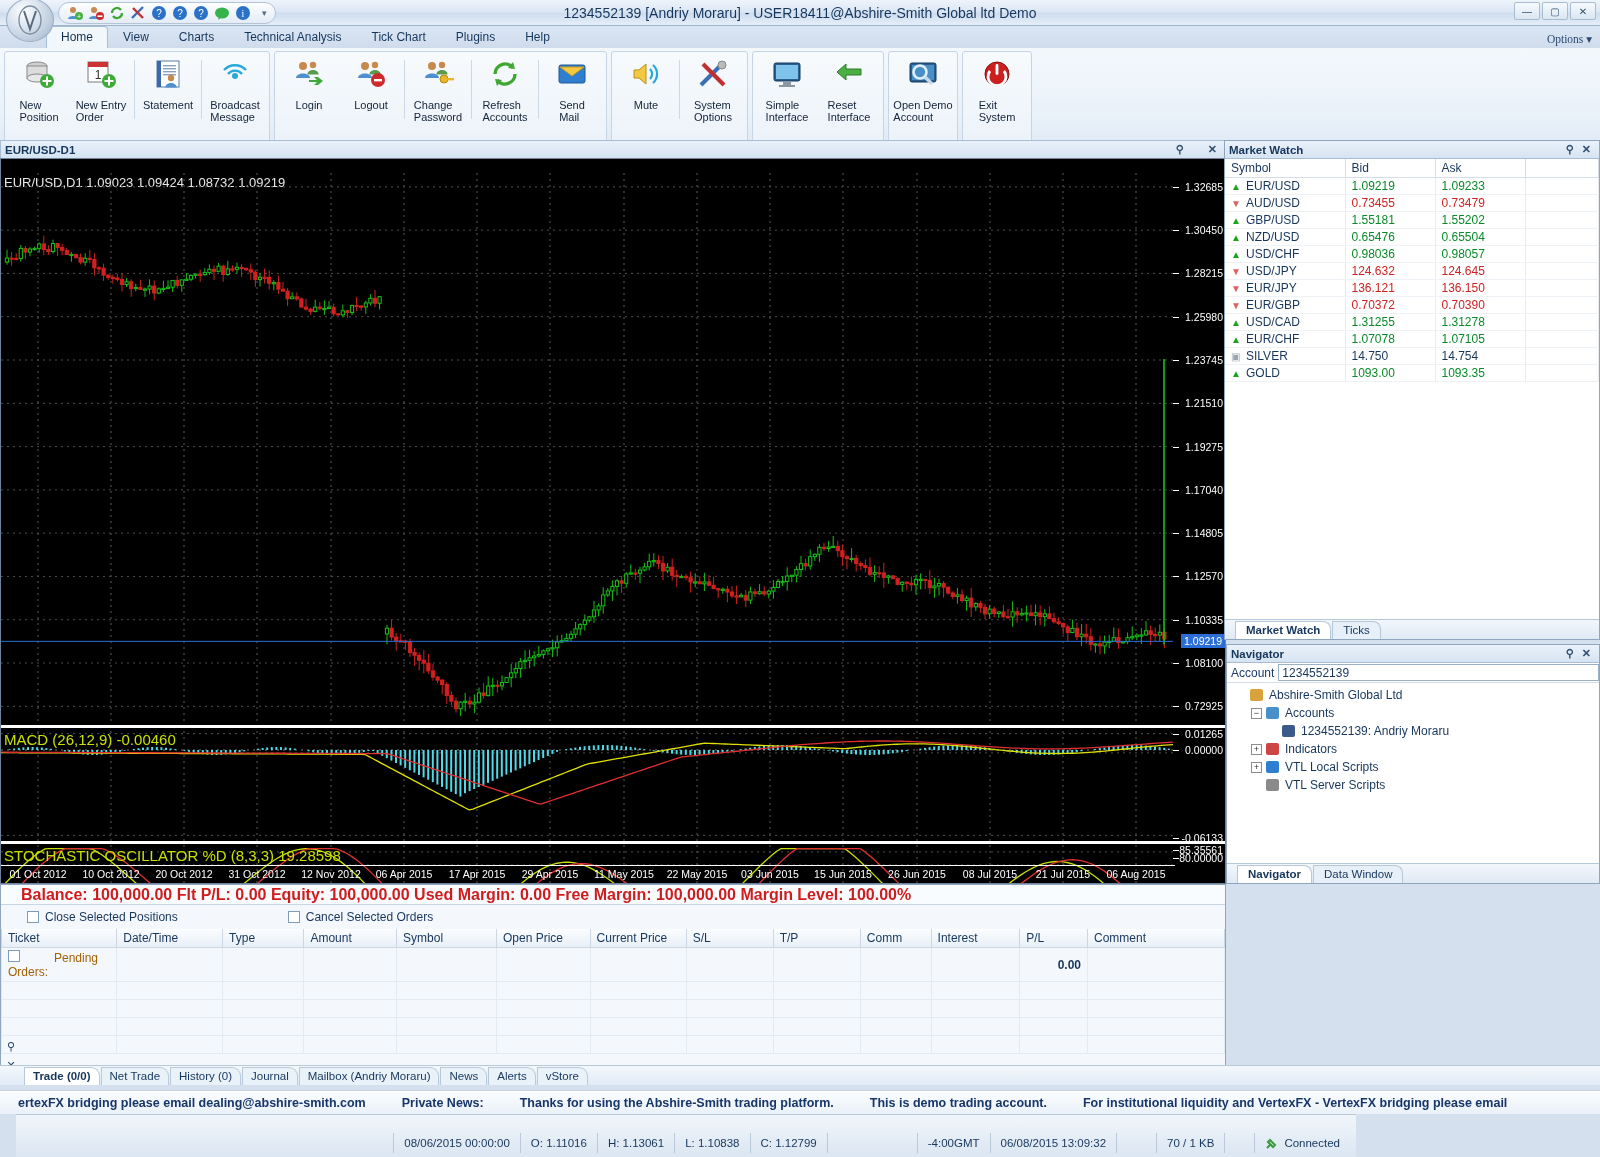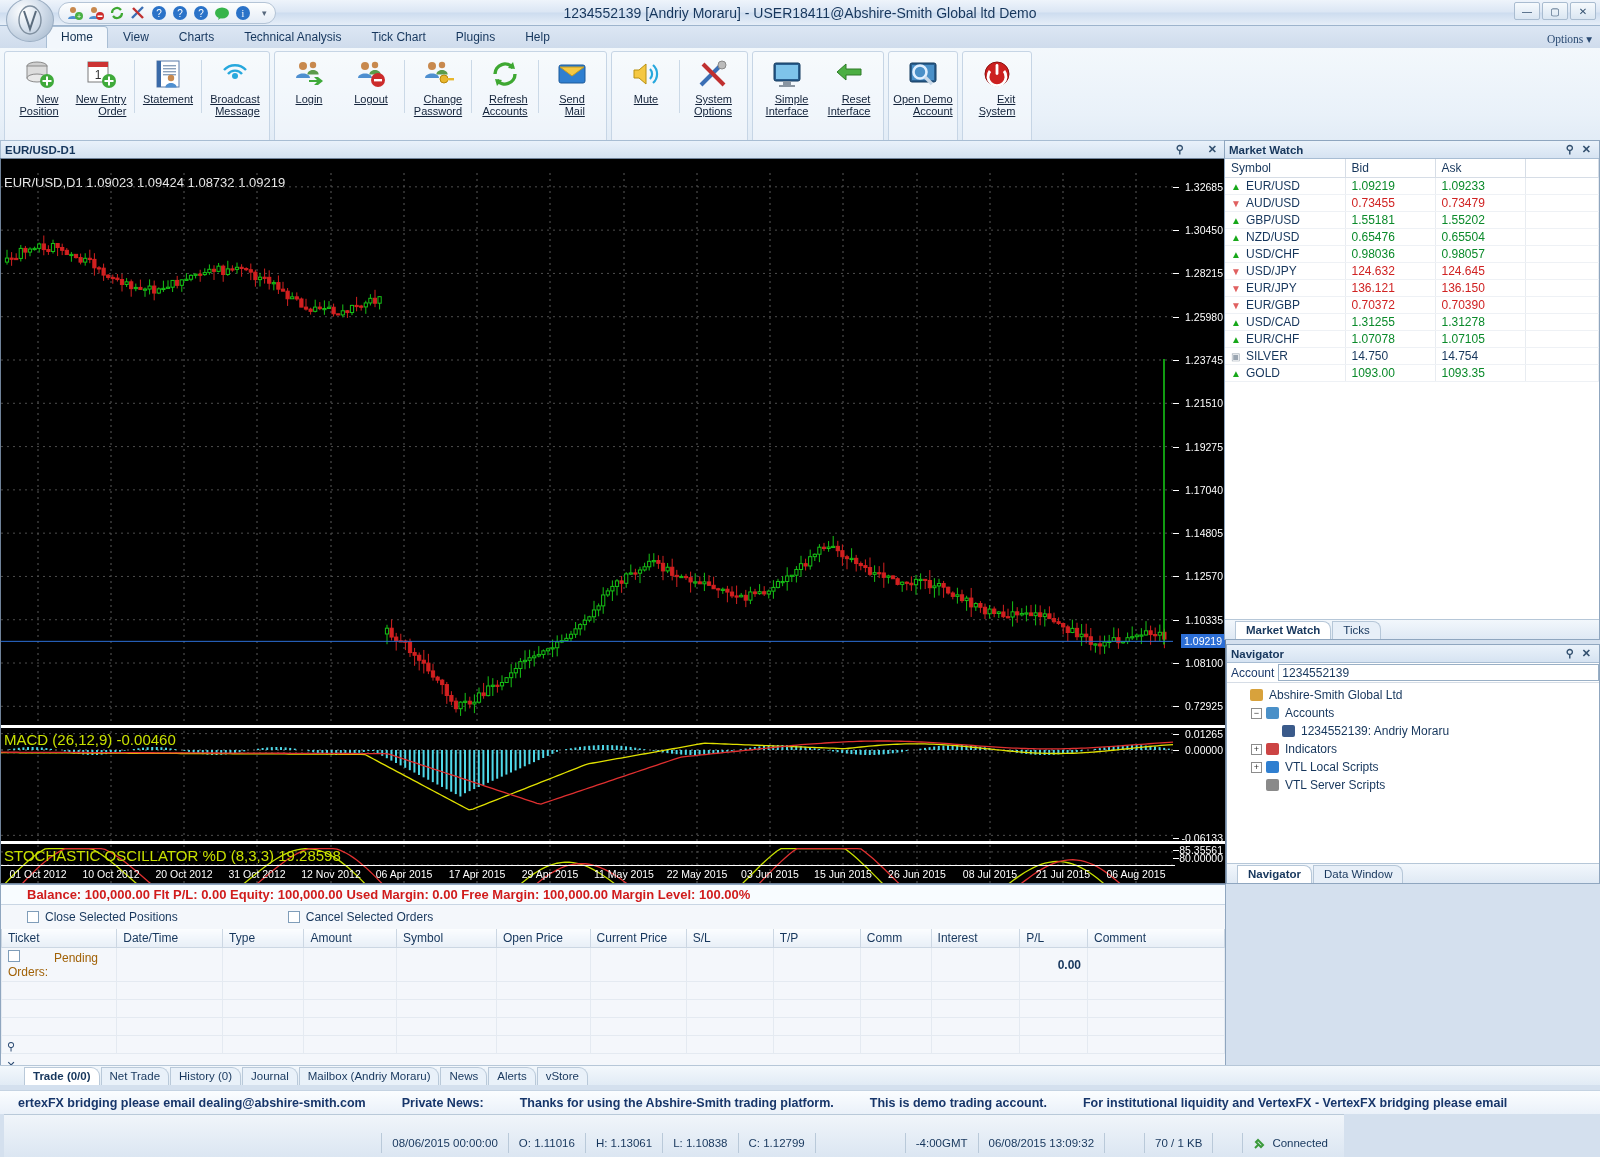--- a/index.html
+++ b/index.html
@@ -53,21 +53,21 @@
     background:linear-gradient(to bottom,#f3f8fc 0%,#e9f1f9 60%,#dde8f4 100%);
     border-bottom:1px solid #a6bbd1; display:flex; padding:2px 0 0 2px;
   }
   .rgroup { display:flex; flex-direction:column; justify-content:space-between;
             border:1px solid #c6d5e5; border-radius:3px; margin:1px 2px; background:rgba(255,255,255,.35);}
   .rgroup-items { display:flex; align-items:flex-start; padding:4px 3px 0;}
   .rgroup-label { text-align:center; font-size:11px; color:#3b587c; padding:2px 0 3px;
                   background:linear-gradient(to bottom,rgba(255,255,255,0),rgba(190,208,228,.5));}
   .rbtn { width:62px; display:flex; flex-direction:column; align-items:center; padding:2px 1px;
           cursor:default;}
-  .rbtn .lbl { font-size:11px; line-height:12px; text-align:right; color:#13233a; margin-top:3px;text-decoration:underline;}
+  .rbtn .lbl { font-size:11px; line-height:12px; text-align:left; color:#13233a; margin-top:9px;}
   .sep { width:1px; background:#cbd9e7; margin:4px 2px 6px; align-self:stretch;}
   .icon32 { width:32px; height:32px; position:relative; }
   
   #chartwin { position:absolute; left:0; top:140px; width:1226px; height:744px; }
   #chart-caption {
     height:18px; background:linear-gradient(to bottom,#e9f1fa,#d4e2f1);
     border:1px solid #a8bdd3; border-bottom:none;
     display:flex; align-items:center; padding:0 4px; font-weight:bold; font-size:11.5px; color:#16365c;gap:16px;
   }
   #chart-caption .spacer{flex:1}
@@ -109,22 +109,22 @@
   .dtab.active { background:#fff; font-weight:bold;}
   
   .navrow { display:flex; align-items:center; height:18px; font-size:12px; color:#16365c;}
   .tree-ico { width:16px;height:14px;margin-right:4px;display:inline-block;position:relative;}
   .expander { width:11px;height:11px;border:1px solid #8c8c8c;background:#fff;
               font-size:9px;line-height:9px;text-align:center;color:#333;margin-right:3px;display:inline-block;}
   
   #tradepanel { position:absolute; left:0; top:884px; width:1226px; height:200px;
                 background:#f4f7fb; border:1px solid #8fa6bf;}
   #balancebar { height:20px; background:#f8fcff; border-bottom:1px solid #c9d6e4;
-                color:#d01c1c; font-weight:bold; font-size:13px;
-                display:flex; align-items:center; padding-left:26px;}
+                color:#d01c1c; font-weight:bold; font-size:16px;
+                display:flex; align-items:center; padding-left:20px;}
   #checkrow { height:24px; display:flex; align-items:center; padding-left:26px; gap:0;}
   .chk { width:12px;height:12px;border:1px solid #7f9db9;background:#fff;display:inline-block;margin-right:6px;}
   .chk-lbl { margin-right:110px; font-size:12px; color:#16365c;}
   #orders-table { width:100%; border-collapse:collapse; font-size:12px;}
   #orders-table th { font-weight:normal; text-align:left; color:#16365c; padding:2px 6px;
                      border:1px solid #ccd7e3; border-top:none;
                      background:linear-gradient(to bottom,#fbfdff,#e8eff7);}
   #orders-table td { border:1px solid #e4eaf1; padding:2px 6px; height:18px;}
   #vtab { position:absolute; left:0; top:884px; width:18px; height:200px;
           background:linear-gradient(to bottom,#e6eef7,#d6e2f0); border:1px solid #8fa6bf;
@@ -138,21 +138,21 @@
   .btab { font-size:11.5px; padding:2px 8px 3px; color:#16365c; border:1px solid #b9c9d9;
           border-bottom:none; border-radius:0 9px 0 0; background:#e9f1f9; margin-right:1px;}
   .btab.active { background:#fff; font-weight:bold;}
   #leftrail { position:absolute; left:0; top:1040px; width:22px; height:45px;
               display:flex; flex-direction:column; align-items:center; font-size:11px; color:#2a4a72;}
   #newsbar { position:absolute; left:0; top:1090px; width:1600px; height:24px;
              background:linear-gradient(to bottom,#fbfdff,#eaf1f9); border-top:1px solid #c5d3e2;
              display:flex; align-items:center; font-weight:bold; font-size:12.5px; color:#17366a;
              overflow:hidden; white-space:nowrap;}
   #newsbar span { padding:0 18px;}
-  #statusbar { position:absolute; left:4px; top:1114px; width:1340px; height:43px;
+  #statusbar { position:absolute; left:16px; top:1114px; width:1340px; height:43px;
                background:linear-gradient(to bottom,#f0f5fa,#dbe6f2); border-top:1px solid #b9c9d9;}
   #statusinner { position:absolute; left:0; right:0; bottom:4px; height:20px;
                  display:flex; align-items:center; justify-content:flex-end; font-size:11.5px; color:#16365c;}
   .scell { border-left:1px solid #b9c9d9; padding:2px 10px; height:20px; display:flex; align-items:center;}
 </style>
 </head>
 <body>
 
 <div id="titlebar">
   <div class="qat-orb">

